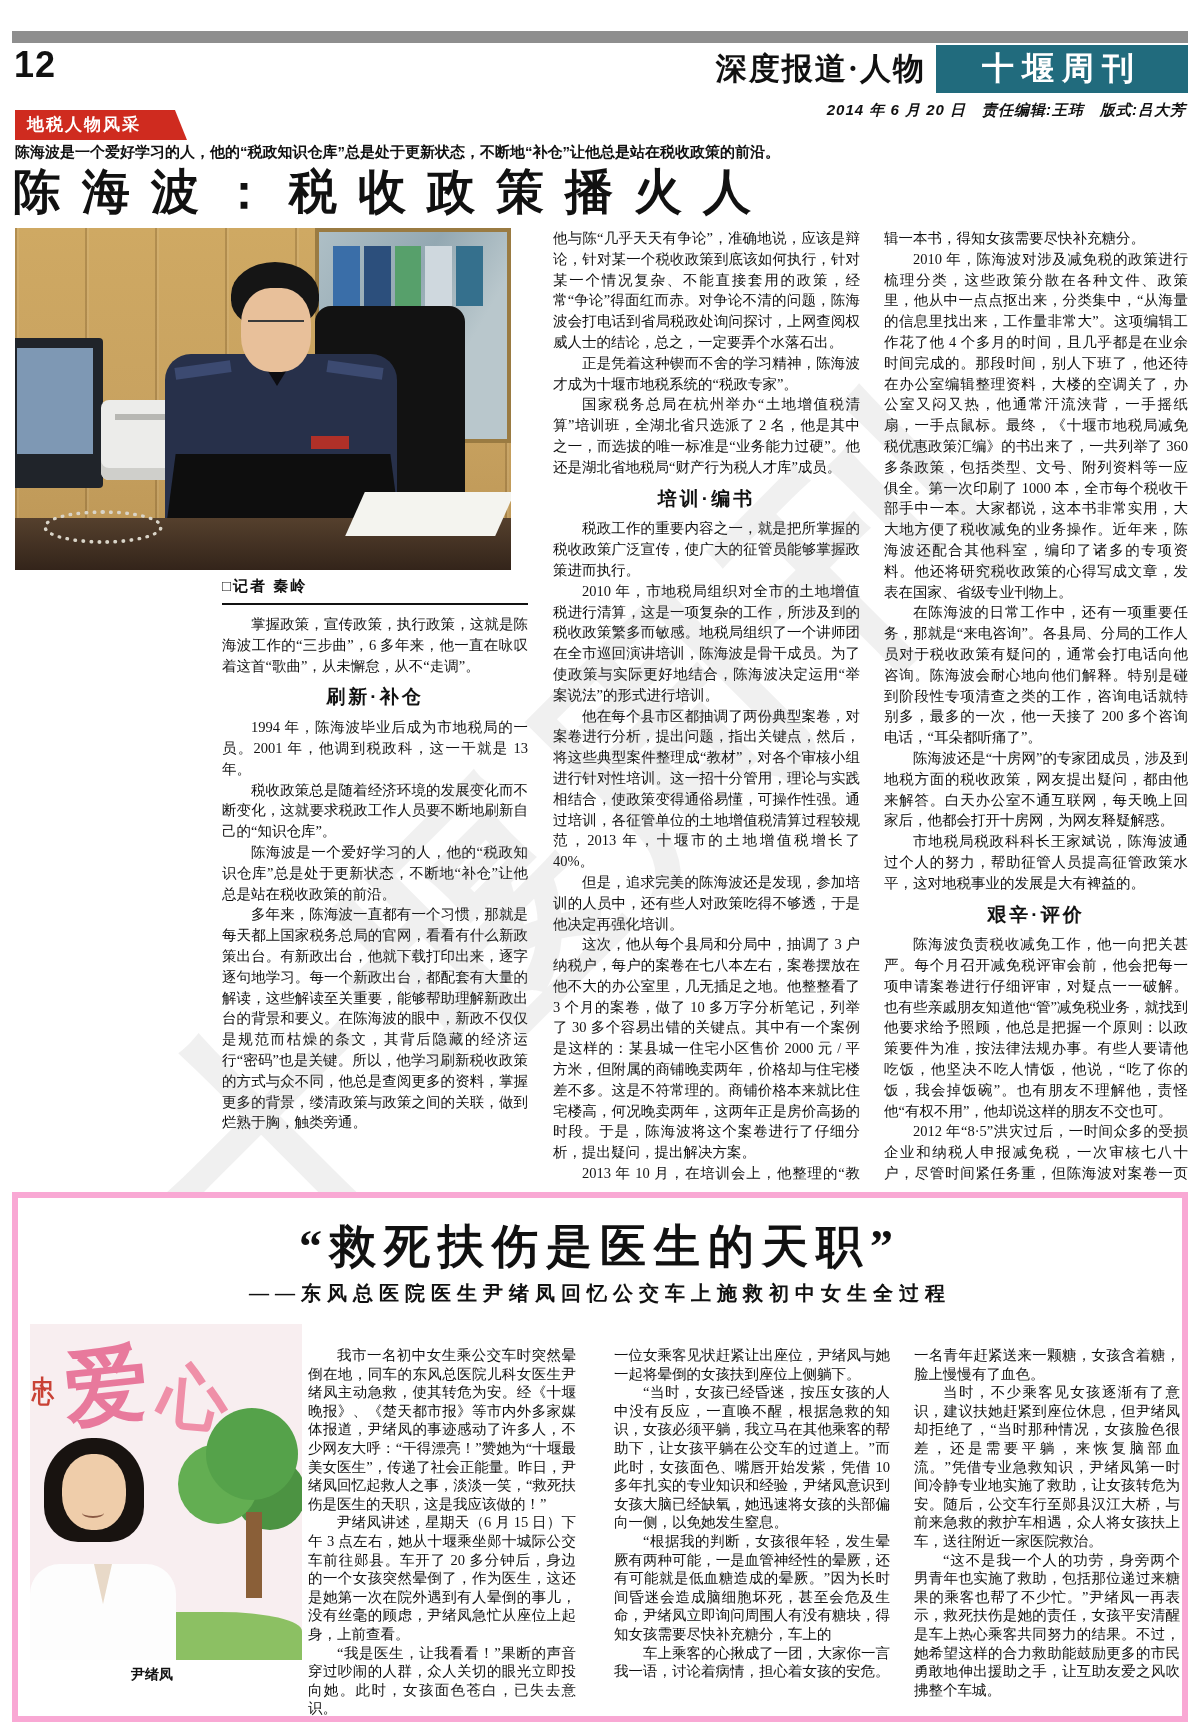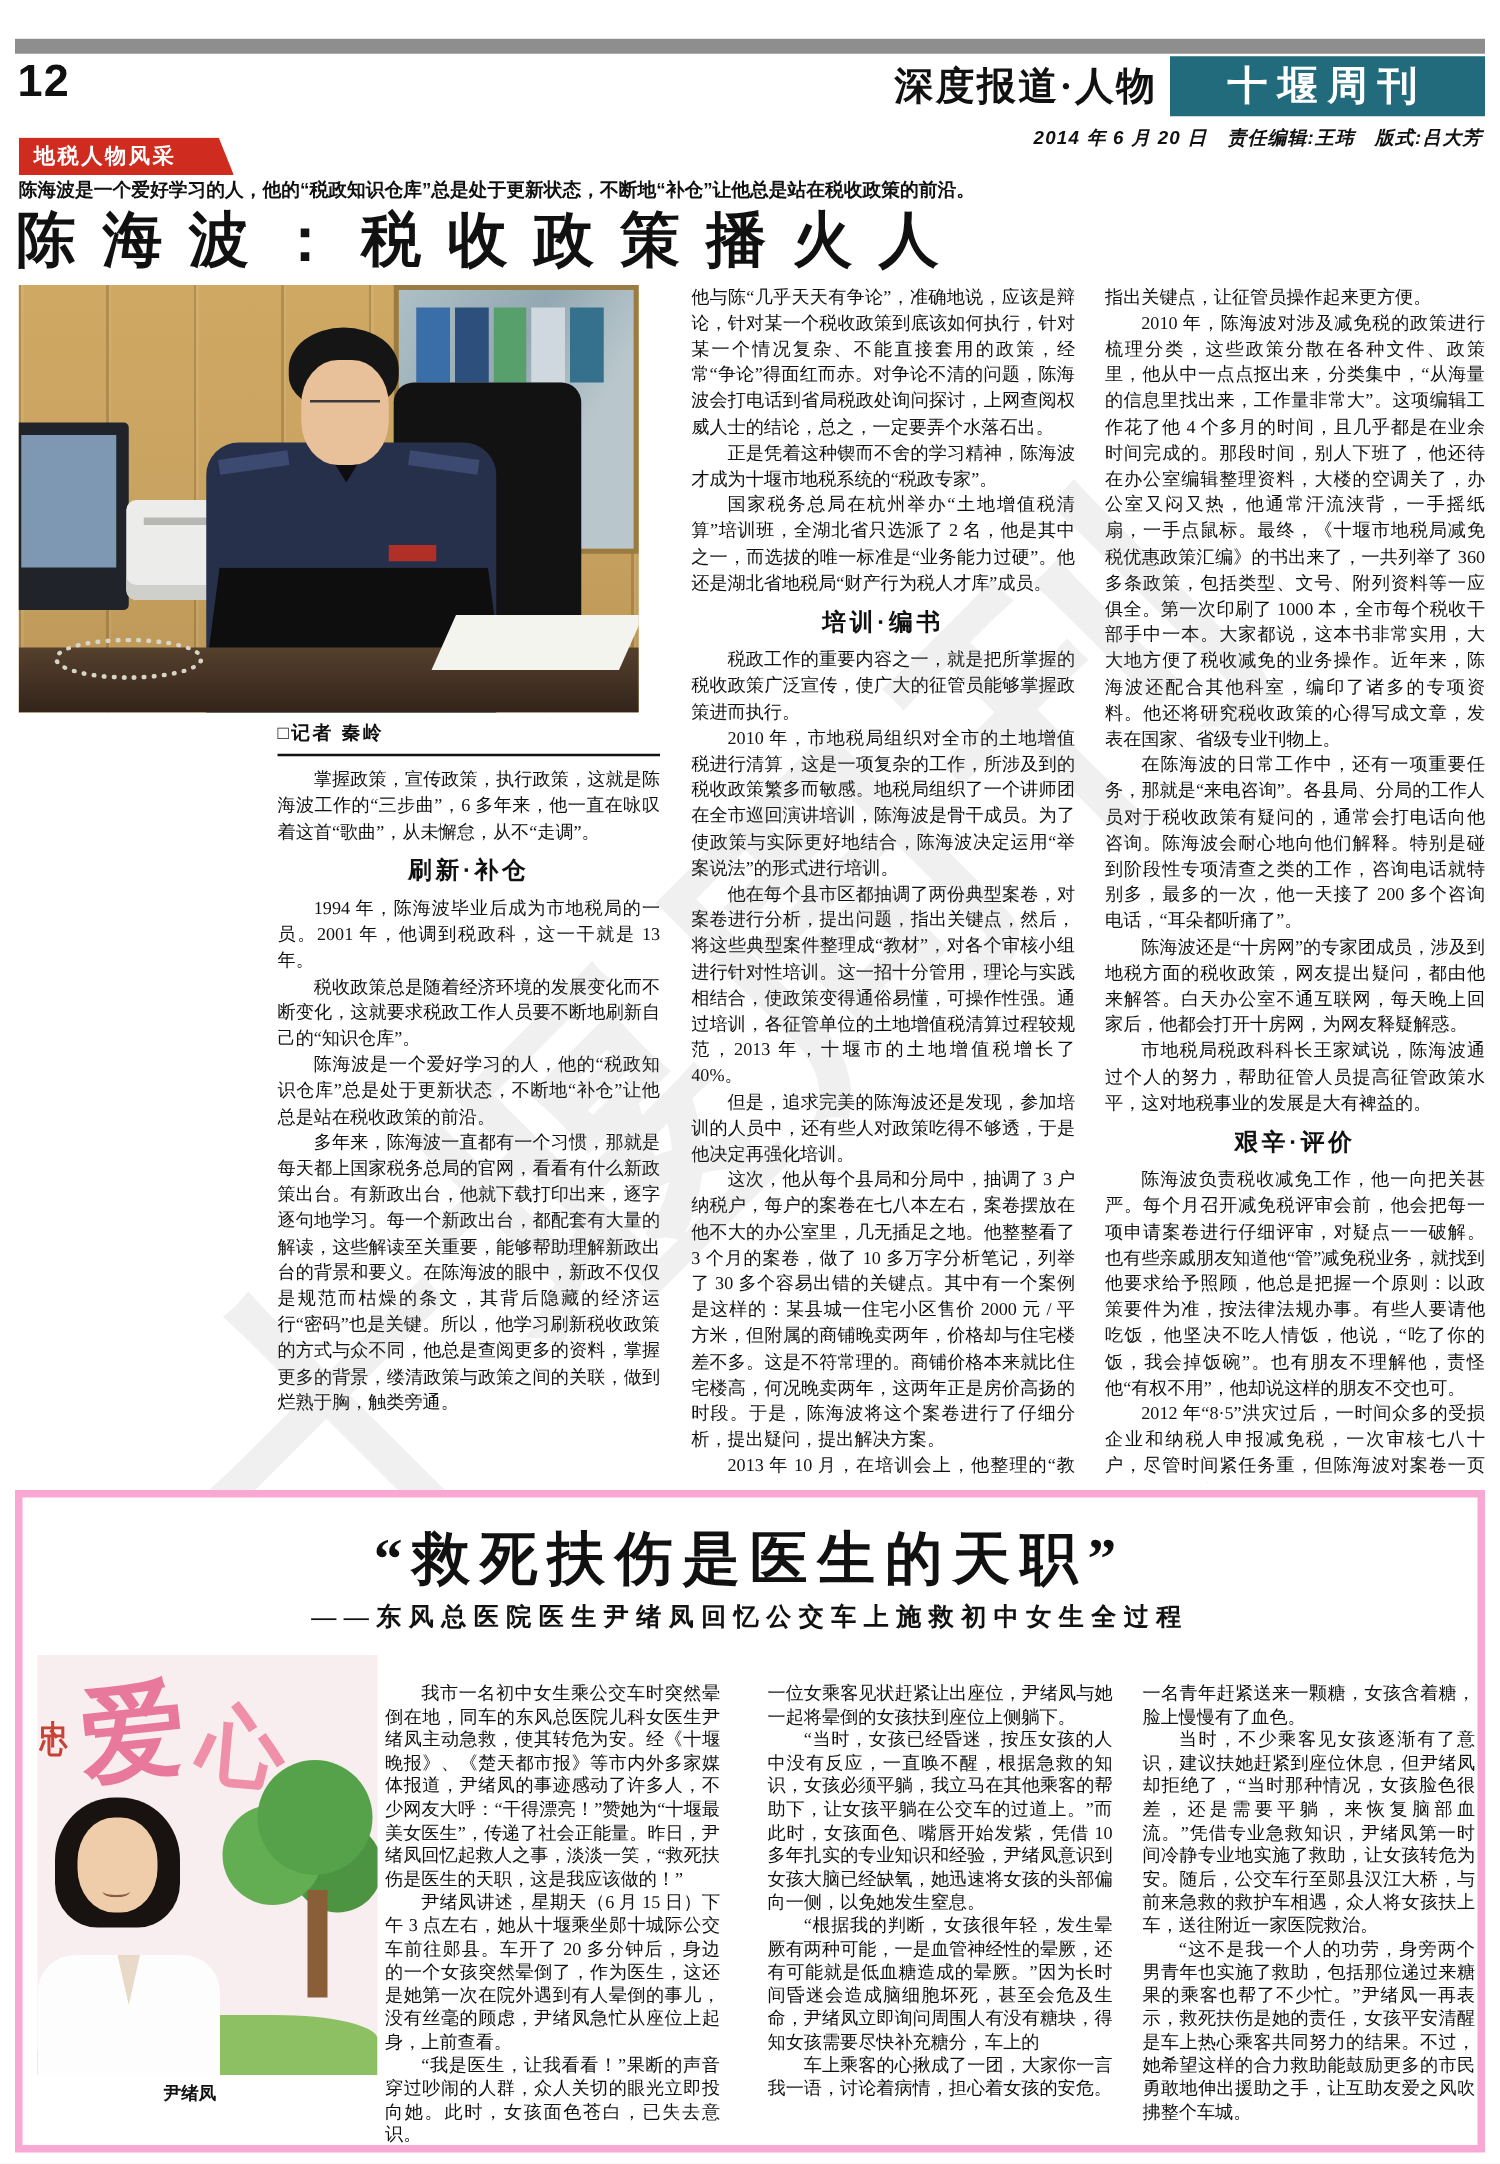--- a/index.html
+++ b/index.html
@@ -170,21 +170,21 @@
       <div class="para" data-interactable="false">国家税务总局在杭州举办“土地增值税清算”培训班，全湖北省只选派了 2 名，他是其中之一，而选拔的唯一标准是“业务能力过硬”。他还是湖北省地税局“财产行为税人才库”成员。</div>
       <div class="subhead" data-interactable="false">培训·编书</div>
       <div class="para" data-interactable="false">税政工作的重要内容之一，就是把所掌握的税收政策广泛宣传，使广大的征管员能够掌握政策进而执行。</div>
       <div class="para" data-interactable="false">2010 年，市地税局组织对全市的土地增值税进行清算，这是一项复杂的工作，所涉及到的税收政策繁多而敏感。地税局组织了一个讲师团在全市巡回演讲培训，陈海波是骨干成员。为了使政策与实际更好地结合，陈海波决定运用“举案说法”的形式进行培训。</div>
       <div class="para" data-interactable="false">他在每个县市区都抽调了两份典型案卷，对案卷进行分析，提出问题，指出关键点，然后，将这些典型案件整理成“教材”，对各个审核小组进行针对性培训。这一招十分管用，理论与实践相结合，使政策变得通俗易懂，可操作性强。通过培训，各征管单位的土地增值税清算过程较规范，2013 年，十堰市的土地增值税增长了 40%。</div>
       <div class="para" data-interactable="false">但是，追求完美的陈海波还是发现，参加培训的人员中，还有些人对政策吃得不够透，于是他决定再强化培训。</div>
       <div class="para" data-interactable="false">这次，他从每个县局和分局中，抽调了 3 户纳税户，每户的案卷在七八本左右，案卷摆放在他不大的办公室里，几无插足之地。他整整看了 3 个月的案卷，做了 10 多万字分析笔记，列举了 30 多个容易出错的关键点。其中有一个案例是这样的：某县城一住宅小区售价 2000 元 / 平方米，但附属的商铺晚卖两年，价格却与住宅楼差不多。这是不符常理的。商铺价格本来就比住宅楼高，何况晚卖两年，这两年正是房价高扬的时段。于是，陈海波将这个案卷进行了仔细分析，提出疑问，提出解决方案。</div>
       <div class="para" data-interactable="false">2013 年 10 月，在培训会上，他整理的“教材”受到培训人员的拥趸。一位参加培训的县局征管员说：“陈海波真是既细心又有耐心，10 多万字的笔记，相当于写长篇小说了，不简单”。</div>
     </div>
   <div class="tcol col-right" data-interactable="false">
-      <div class="para noindent" data-interactable="false">指出关键点，让征管员操作起来更方便。</div>
+      <div class="para noindent" data-interactable="false">辑一本书，得知女孩需要尽快补充糖分。</div>
       <div class="para" data-interactable="false">2010 年，陈海波对涉及减免税的政策进行梳理分类，这些政策分散在各种文件、政策里，他从中一点点抠出来，分类集中，“从海量的信息里找出来，工作量非常大”。这项编辑工作花了他 4 个多月的时间，且几乎都是在业余时间完成的。那段时间，别人下班了，他还待在办公室编辑整理资料，大楼的空调关了，办公室又闷又热，他通常汗流浃背，一手摇纸扇，一手点鼠标。最终，《十堰市地税局减免税优惠政策汇编》的书出来了，一共列举了 360 多条政策，包括类型、文号、附列资料等一应俱全。第一次印刷了 1000 本，全市每个税收干部手中一本。大家都说，这本书非常实用，大大地方便了税收减免的业务操作。近年来，陈海波还配合其他科室，编印了诸多的专项资料。他还将研究税收政策的心得写成文章，发表在国家、省级专业刊物上。</div>
       <div class="para" data-interactable="false">在陈海波的日常工作中，还有一项重要任务，那就是“来电咨询”。各县局、分局的工作人员对于税收政策有疑问的，通常会打电话向他咨询。陈海波会耐心地向他们解释。特别是碰到阶段性专项清查之类的工作，咨询电话就特别多，最多的一次，他一天接了 200 多个咨询电话，“耳朵都听痛了”。</div>
       <div class="para" data-interactable="false">陈海波还是“十房网”的专家团成员，涉及到地税方面的税收政策，网友提出疑问，都由他来解答。白天办公室不通互联网，每天晚上回家后，他都会打开十房网，为网友释疑解惑。</div>
       <div class="para" data-interactable="false">市地税局税政科科长王家斌说，陈海波通过个人的努力，帮助征管人员提高征管政策水平，这对地税事业的发展是大有裨益的。</div>
       <div class="subhead" data-interactable="false">艰辛·评价</div>
       <div class="para" data-interactable="false">陈海波负责税收减免工作，他一向把关甚严。每个月召开减免税评审会前，他会把每一项申请案卷进行仔细评审，对疑点一一破解。也有些亲戚朋友知道他“管”减免税业务，就找到他要求给予照顾，他总是把握一个原则：以政策要件为准，按法律法规办事。有些人要请他吃饭，他坚决不吃人情饭，他说，“吃了你的饭，我会掉饭碗”。也有朋友不理解他，责怪他“有权不用”，他却说这样的朋友不交也可。</div>
       <div class="para" data-interactable="false">2012 年“8·5”洪灾过后，一时间众多的受损企业和纳税人申报减免税，一次审核七八十户，尽管时间紧任务重，但陈海波对案卷一页一页地仔细审核，保证了这些集中办理的减免税业务合理合规。</div>
     </div>
 
   <div class="watermark" data-interactable="false">十堰周刊</div>

